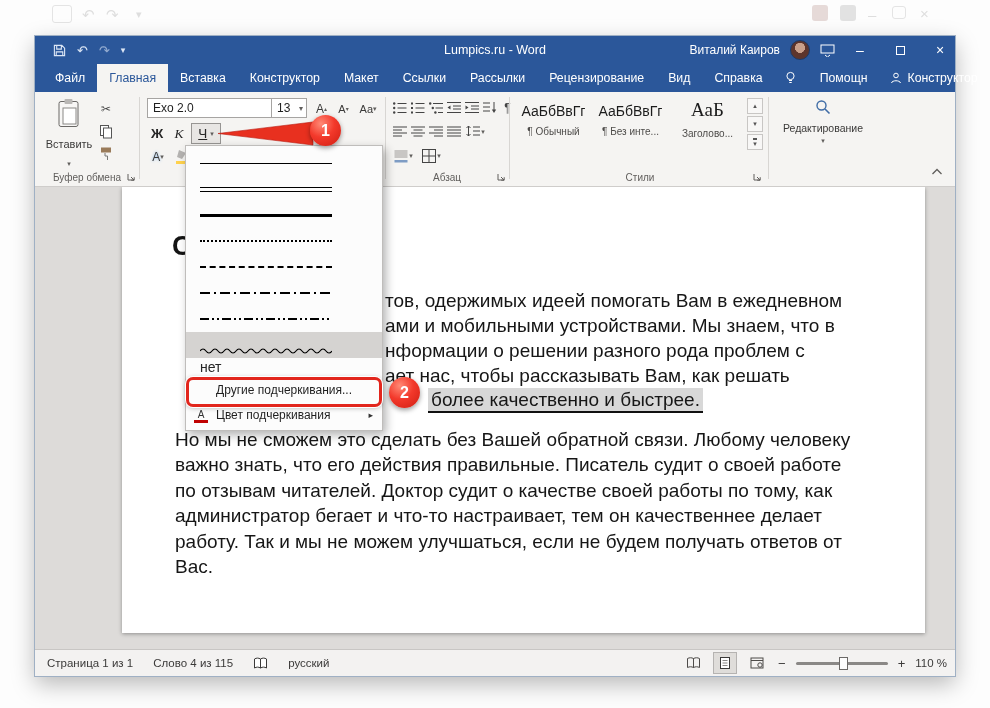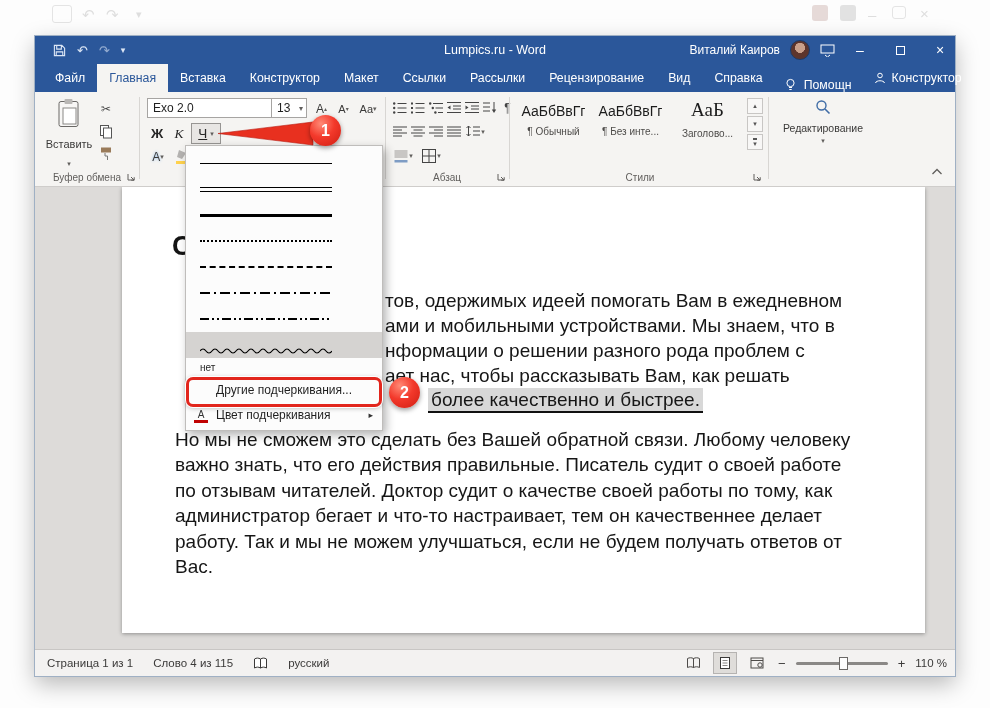--- a/index.html
+++ b/index.html
@@ -28,21 +28,21 @@
   .tb-right{margin-left:auto;display:flex;align-items:center;gap:10px;height:28px}
   .avatar{width:20px;height:20px;border-radius:50%;background:radial-gradient(circle at 50% 38%,#caa08a 0 34%,#5d352c 36%);border:1px solid #1d3a66}
   .winbtn{width:30px;height:28px;display:flex;align-items:center;justify-content:center;color:#fff;font-size:14px}
   .maxglyph{width:9px;height:9px;border:1.2px solid #fff}
 
   
   .tabs{position:absolute;left:0;top:28px;width:920px;height:28px;background:var(--blue);
         display:flex;align-items:stretch;color:#fff;font-size:12.3px;padding-left:8px}
   .tab{display:flex;align-items:center;padding:0 12px;white-space:nowrap}
   .tab.active{background:var(--ribbon);color:var(--blue)}
-  .tab-help{margin-left:auto;display:flex;align-items:flex-end;gap:8px;padding:0 10px}
+  .tab-help{margin-left:auto;display:flex;align-items:center;gap:24px;padding:0 10px}
   .tab-share{display:flex;align-items:center;gap:6px;padding:0 12px;margin-right:4px}
 
   
   .ribbon{position:absolute;left:0;top:56px;width:920px;height:95px;background:var(--ribbon);
           border-bottom:1px solid #cfcdcb;font-size:11px;color:var(--ink)}
   .sep{position:absolute;top:5px;bottom:7px;width:1px;background:var(--sep)}
   .glabel{position:absolute;font-size:10px;color:#605e5c;text-align:center;bottom:3px}
   .launcher{position:absolute;bottom:3px;width:10px;height:10px}
   .paste{position:absolute;left:10px;top:5px;width:48px;height:74px;display:flex;flex-direction:column;
          align-items:center;gap:10px;border:1px solid transparent}
@@ -95,21 +95,21 @@
   .ul-row.sel{background:#d5d3d1}
   .ul-line{width:132px}
   .s-single{border-top:1.5px solid #000}
   .s-double{border-top:1.3px solid #000;border-bottom:1.3px solid #000;height:5px}
   .s-thick{border-top:3px solid #000}
   .s-dotted{border-top:2px dotted #000}
   .s-dashed{border-top:2px dashed #000}
   .s-dash-dot{height:2px;background:repeating-linear-gradient(90deg,#000 0 10px,transparent 10px 14px,#000 14px 16px,transparent 16px 20px)}
   .s-dash-dot-dot{height:2px;background:repeating-linear-gradient(90deg,#000 0 9px,transparent 9px 12px,#000 12px 14px,transparent 14px 17px,#000 17px 19px,transparent 19px 22px)}
   .s-wavy{height:8px}
-  .mi-none{height:18px;display:flex;align-items:center;padding-left:14px;font-size:10px;color:#262626}
+  .mi-none{height:18px;display:flex;align-items:center;padding-left:14px;font-size:14px;color:#262626}
   .mi{height:27px;display:flex;align-items:center;font-size:12px;color:#1f1f1f;padding-left:30px}
   .mi-color{height:24px;display:flex;align-items:center;font-size:12px;color:#1f1f1f;padding-left:8px;gap:8px}
   .ucicon{width:14px;height:15px;font-size:10px;color:#333;border-bottom:3px solid #c00202;text-align:center;line-height:13px}
   .mi-arrow{margin-left:auto;margin-right:9px;font-size:9px;color:#333}
 
   
   .hlbox{position:absolute;left:186px;top:377px;width:196px;height:30px;border:3px solid var(--red);border-radius:7px;
          box-shadow:0 0 0 1px #fff,0 1px 5px rgba(0,0,0,.3);z-index:60}
   .callout{position:absolute;width:31px;height:31px;border-radius:50%;
            background:radial-gradient(circle at 35% 28%,#ff8a76 0,#f3392b 45%,#cf1d12 100%);

